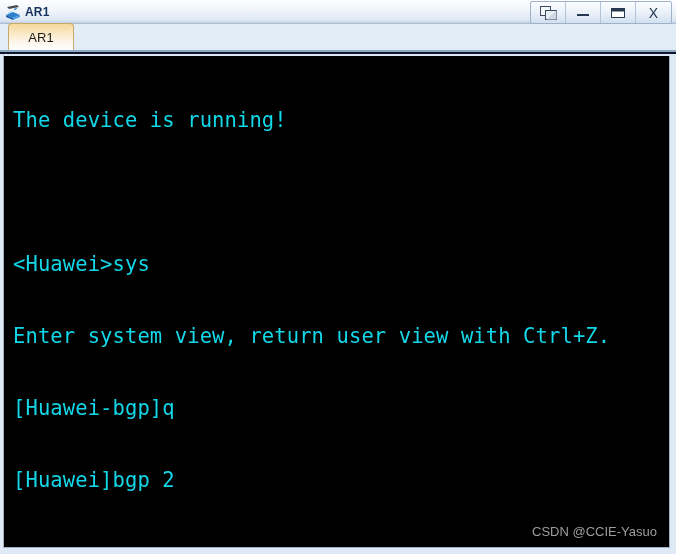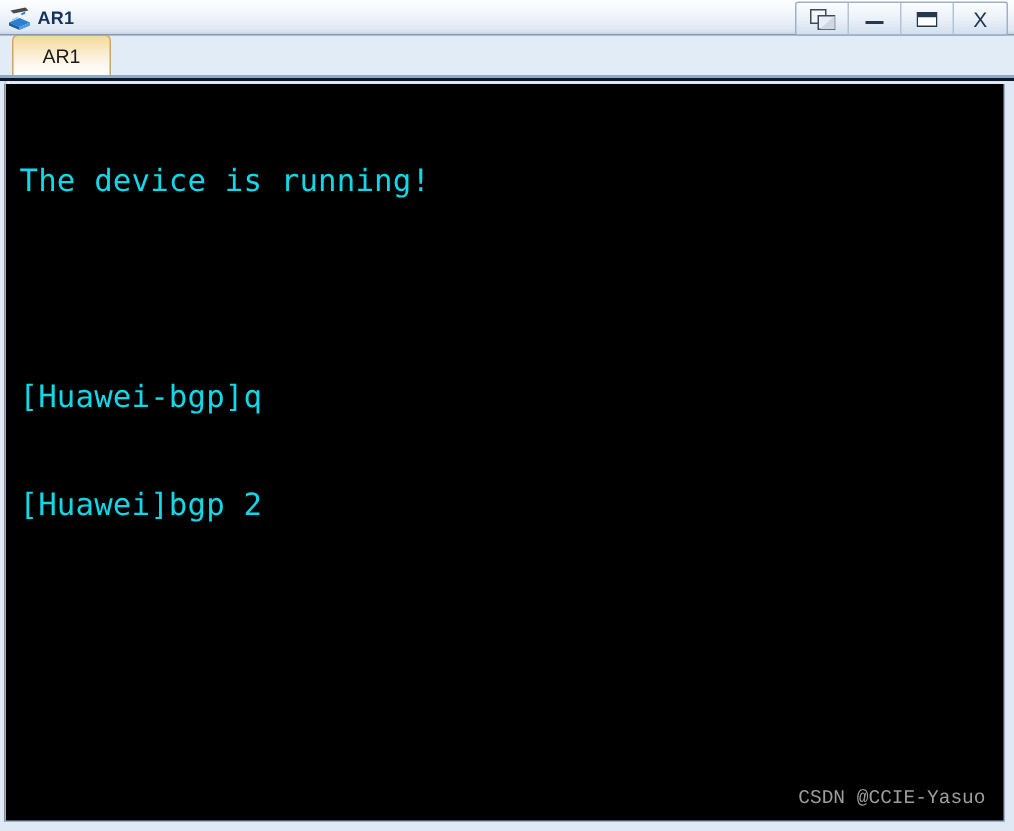--- a/index.html
+++ b/index.html
@@ -152,21 +152,21 @@
     height: 24px;
     white-space: pre;
   }
 
   .watermark {
     position: absolute;
     right: 12px;
     bottom: 8px;
     font-size: 13px;
     color: #9d9d9d;
-    font-family: Liberation Mono, monospace;
+    font-family: Liberation Sans, sans-serif;
     white-space: nowrap;
   }
 </style>
 </head>
 <body>
 
 <div class="app-window">
 
   <div class="title-bar">
     <span class="title-icon">
@@ -216,20 +216,22 @@
     <div class="tab">
       <span>AR1</span>
     </div>
   </div>
 
   <div class="terminal-frame">
     <div class="terminal">
       <div class="console-output">
         <div class="console-line">The device is running!</div>
         <div class="console-line"></div>
+        <div class="console-line">&lt;Huawei&gt;sys</div>
+        <div class="console-line">Enter system view, return user view with Ctrl+Z.</div>
         <div class="console-line">[Huawei-bgp]q</div>
         <div class="console-line">[Huawei]bgp 2</div>
         
         
       </div>
       <div class="watermark">CSDN @CCIE-Yasuo</div>
     </div>
   </div>
 
 </div>

